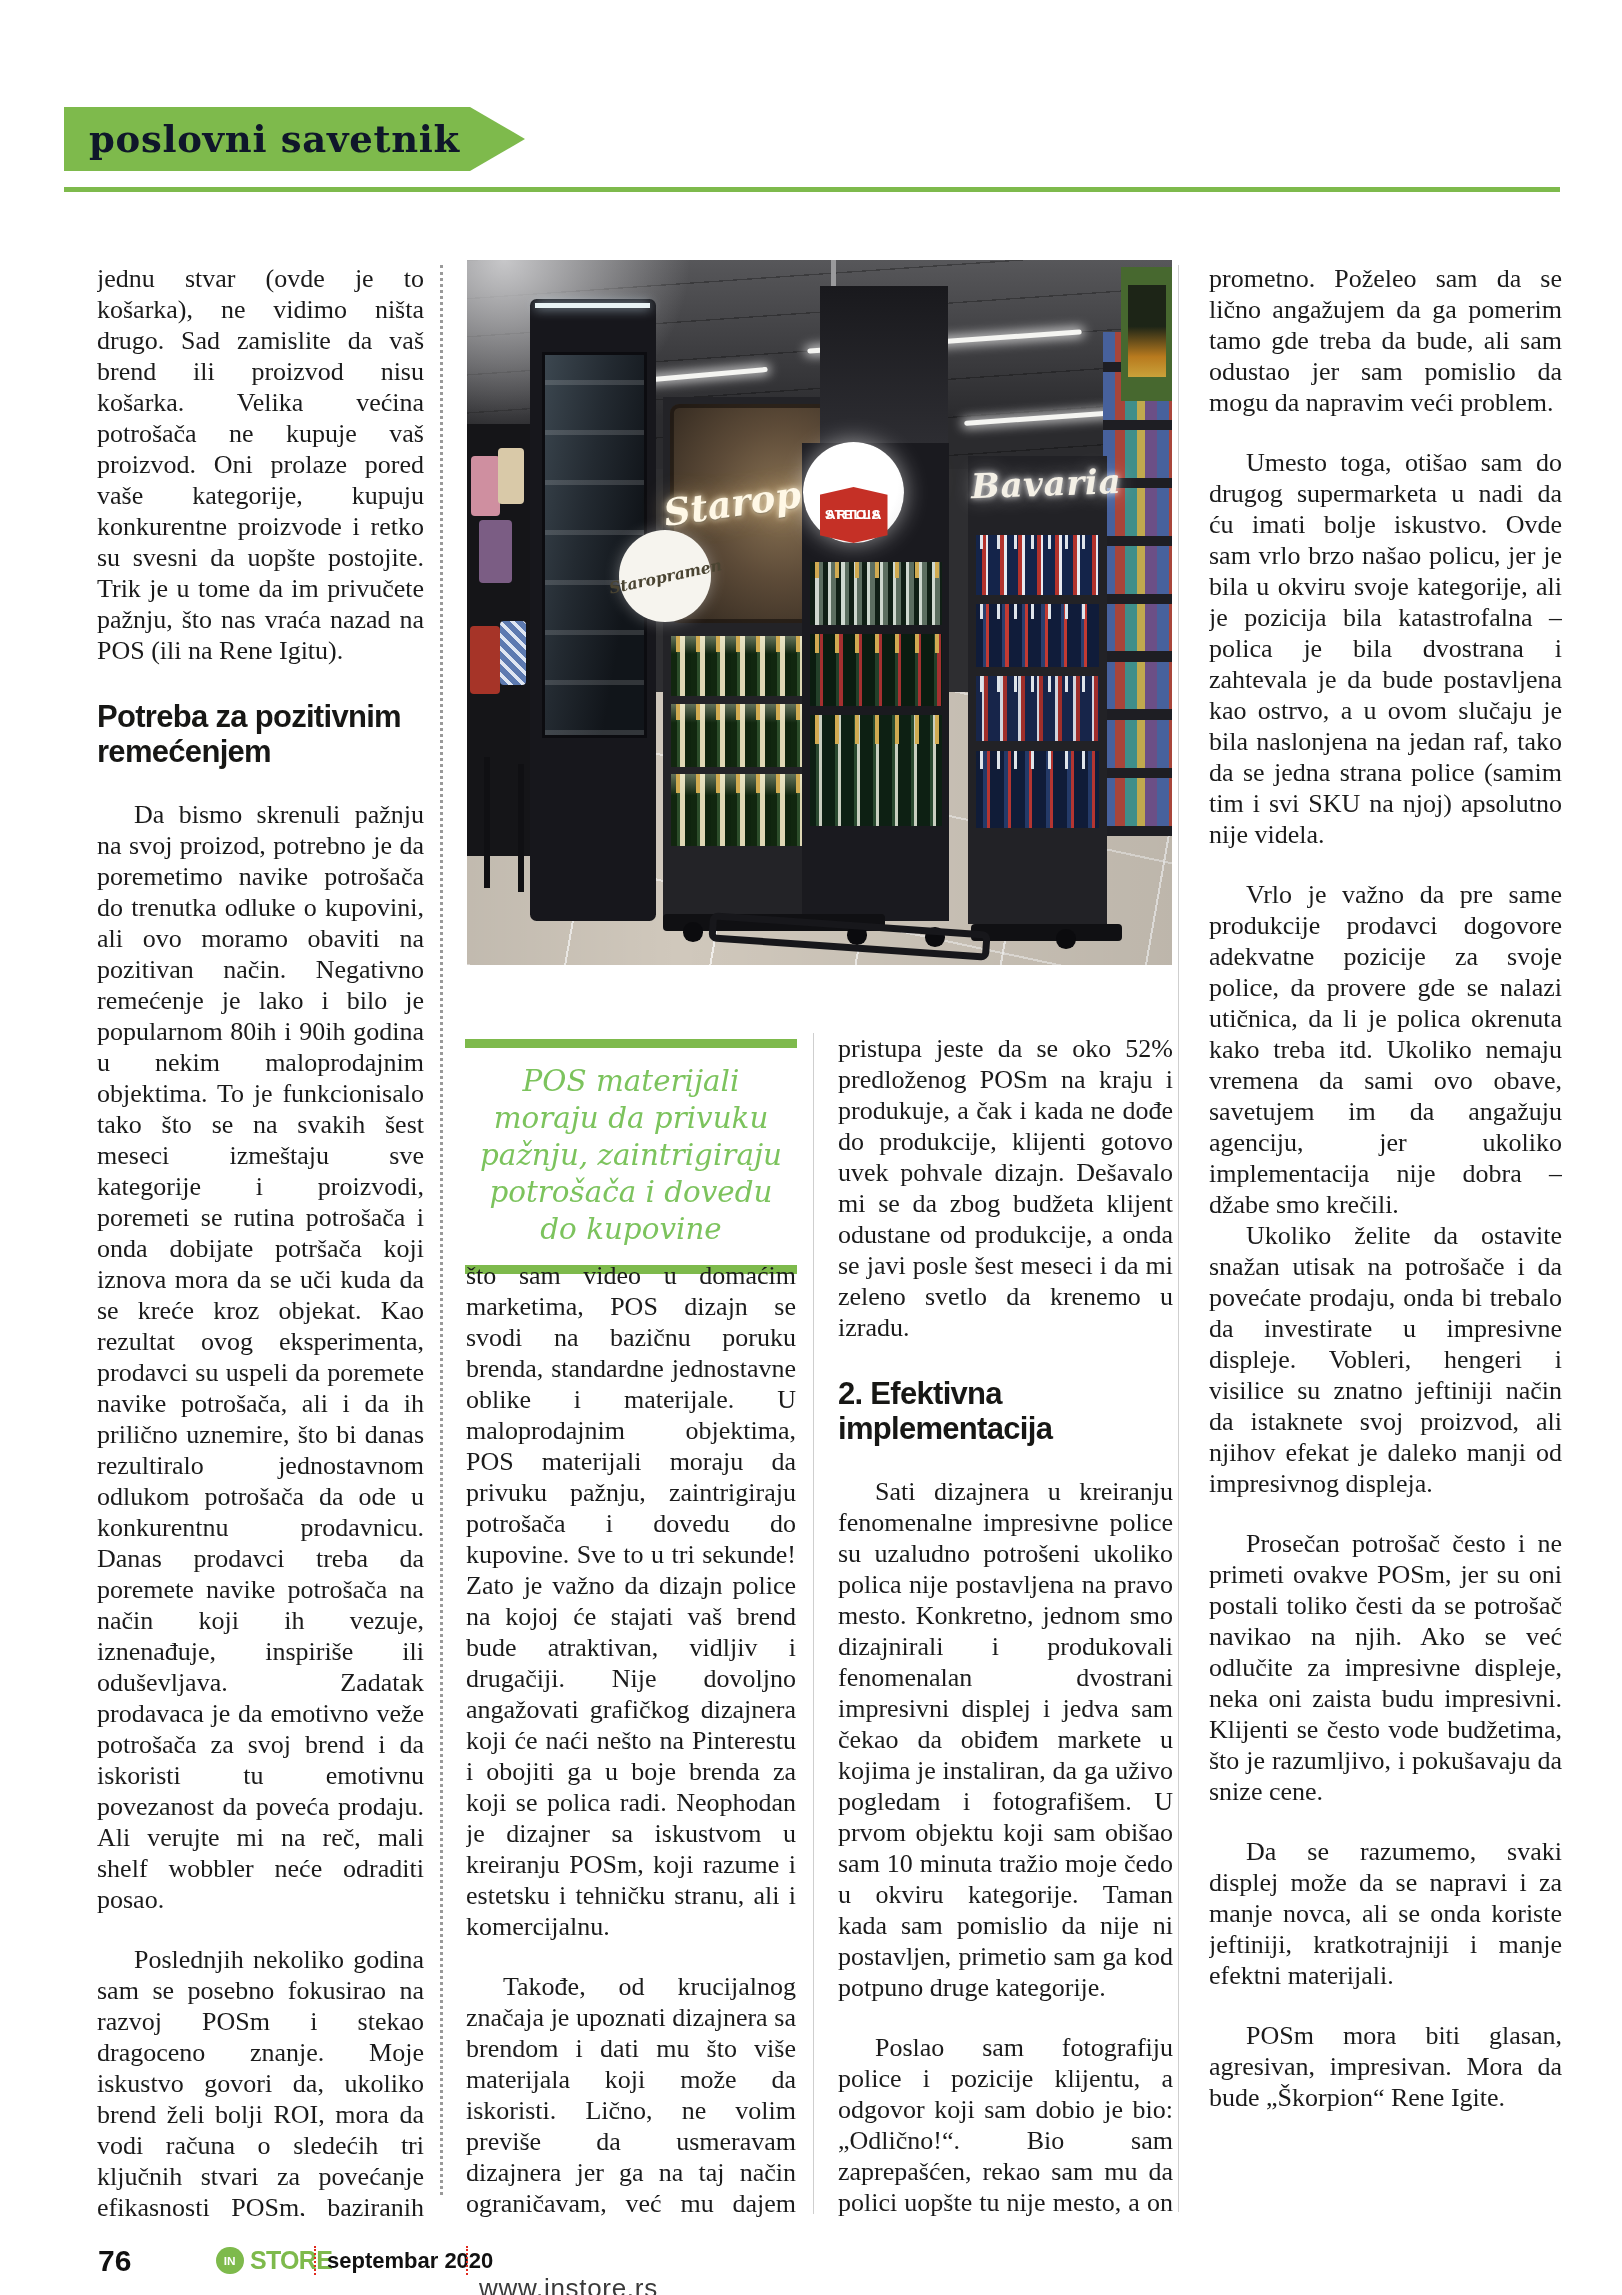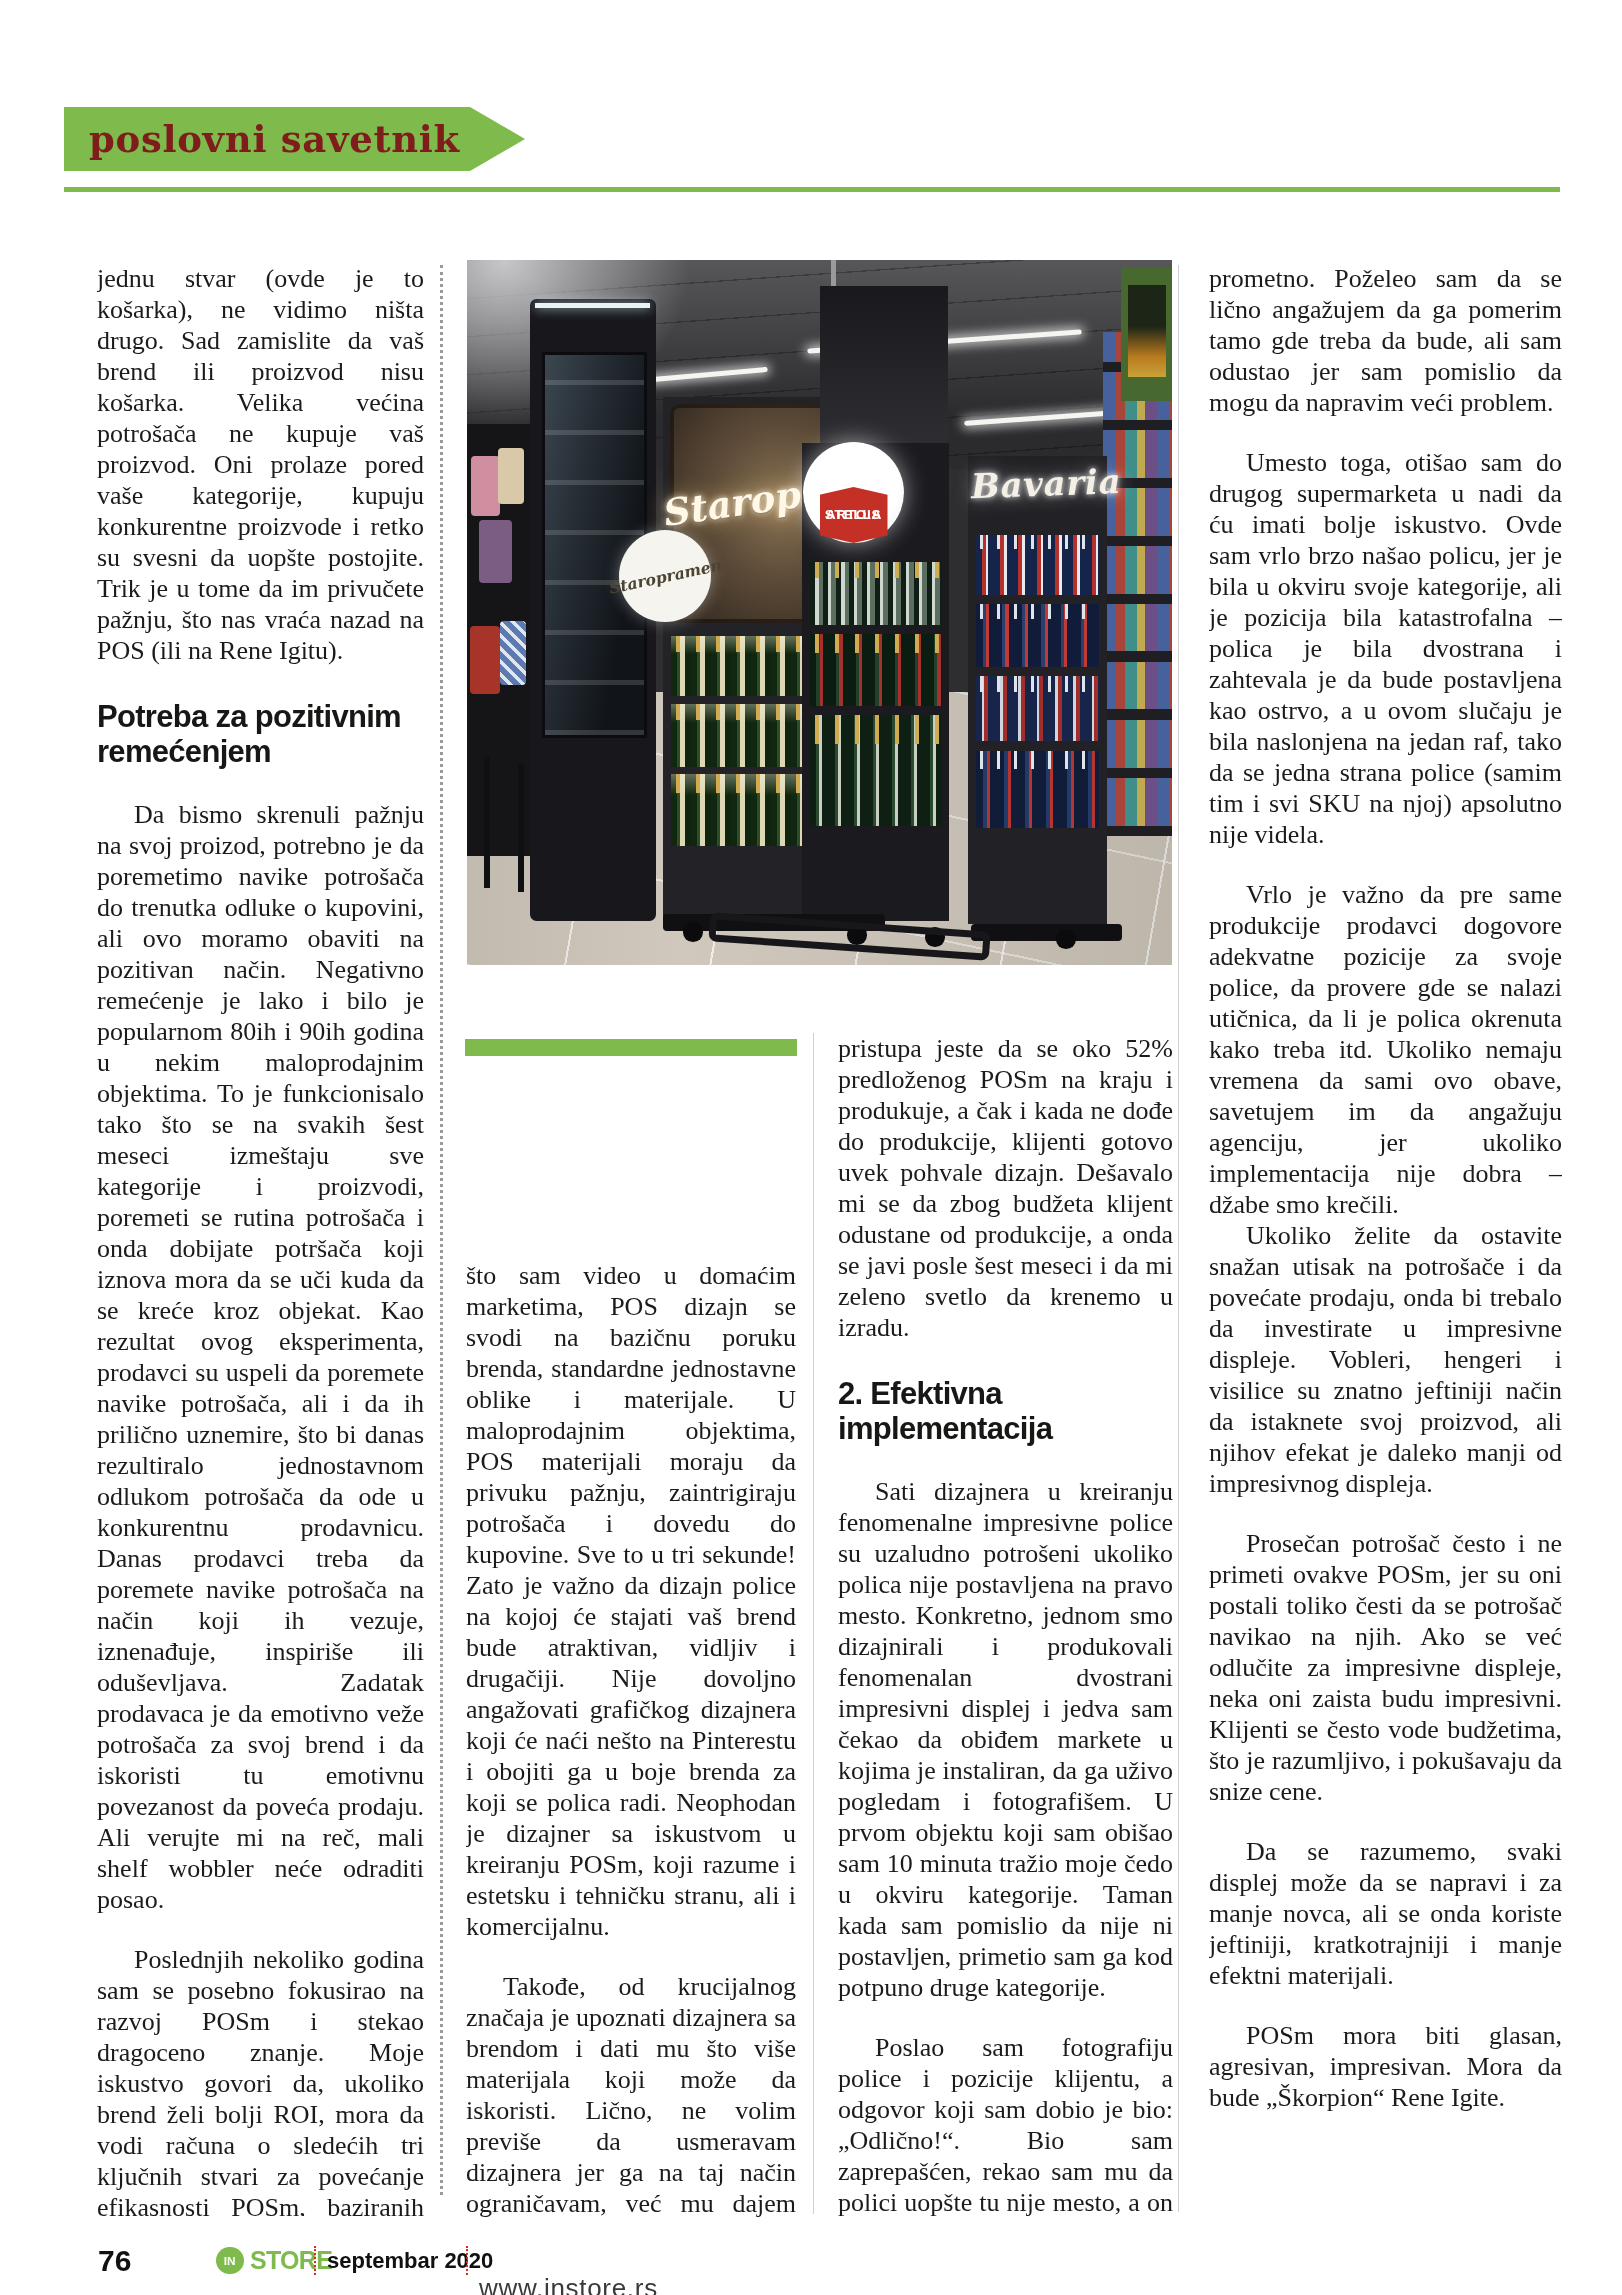--- a/index.html
+++ b/index.html
@@ -3,21 +3,21 @@
 <meta charset="utf-8">
 <style>
   html,body{margin:0;padding:0;background:#ffffff;}
   .page{position:relative;width:1623px;height:2295px;background:#fff;overflow:hidden;
         font-family:"Liberation Serif",serif;}
 
   
   .banner{position:absolute;left:64px;top:107px;width:461px;height:64px;background:#7eba4c;
           clip-path:polygon(0 0,406px 0,100% 50%,406px 100%,0 100%);
           display:flex;align-items:center;padding-left:25px;box-sizing:border-box;}
-  .banner span{font-family:"DejaVu Serif",serif;font-weight:700;font-size:37px;color:#7f1d1d;letter-spacing:0.7px;}
+  .banner span{font-family:"DejaVu Serif",serif;font-weight:700;font-size:37px;color:#0f172a;letter-spacing:0.7px;}
   .header-rule{position:absolute;left:64px;top:187px;width:1496px;height:4.6px;background:#7eba4c;}
 
   
   .vrule-dotted{position:absolute;left:440px;top:265px;height:1930px;width:0;border-left:3.3px dotted #9a9a9a;}
   .vrule{position:absolute;width:1.3px;background:#cfcfcf;}
   .vrule.r23{left:813px;top:1033px;height:1181px;}
   .vrule.r34{left:1178px;top:265px;height:1947px;}
 
   
   .col{position:absolute;overflow:hidden;}
@@ -234,20 +234,21 @@
     <div class="wheel w4"></div>
     <div class="ph-frame"></div>
   </div>
 
   <div class="vrule-dotted"></div>
   <div class="vrule r23"></div>
   <div class="vrule r34"></div>
 
   <div class="quote">
     <div class="qbar"></div>
+    <div class="qtext">POS materijali moraju da privuku pažnju, zaintrigiraju potrošača i dovedu do kupovine</div>
     <div class="qbar"></div>
   </div>
 
   <section class="col" id="col1">
     <p class="bodyp">jednu stvar (ovde je to košarka), ne vidimo ništa drugo. Sad zamislite da vaš brend ili proizvod nisu košarka. Velika većina potrošača ne kupuje vaš proizvod. Oni prolaze pored vaše kategorije, kupuju konkurentne proizvode i retko su svesni da uopšte postojite. Trik je u tome da im privučete pažnju, što nas vraća nazad na POS (ili na Rene Igitu).</p>
     <h3 class="sec">Potreba za pozitivnim remećenjem</h3>
     <p class="bodyp ind">Da bismo skrenuli pažnju na svoj proizod, potrebno je da poremetimo navike potrošača do trenutka odluke o kupovini, ali ovo moramo obaviti na pozitivan način. Negativno remećenje je lako i bilo je popularnom 80ih i 90ih godina u nekim maloprodajnim objektima. To je funkcionisalo tako što se na svakih šest meseci izmeštaju sve kategorije i proizvodi, poremeti se rutina potrošača i onda dobijate potršača koji iznova mora da se uči kuda da se kreće kroz objekat. Kao rezultat ovog eksperimenta, prodavci su uspeli da poremete navike potrošača, ali i da ih prilično uznemire, što bi danas rezultiralo jednostavnom odlukom potrošača da ode u konkurentnu prodavnicu. Danas prodavci treba da poremete navike potrošača na način koji ih vezuje, iznenađuje, inspiriše ili oduševljava. Zadatak prodavaca je da emotivno veže potrošača za svoj brend i da iskoristi tu emotivnu povezanost da poveća prodaju. Ali verujte mi na reč, mali shelf wobbler neće odraditi posao.</p>
     <p class="bodyp sp ind">Poslednjih nekoliko godina sam se posebno fokusirao na razvoj POSm i stekao dragoceno znanje. Moje iskustvo govori da, ukoliko brend želi bolji ROI, mora da vodi računa o sledećih tri ključnih stvari za povećanje efikasnosti POSm, baziranih na analizi ponašanja potrošača i retail industrije.</p>
 
   </section>

